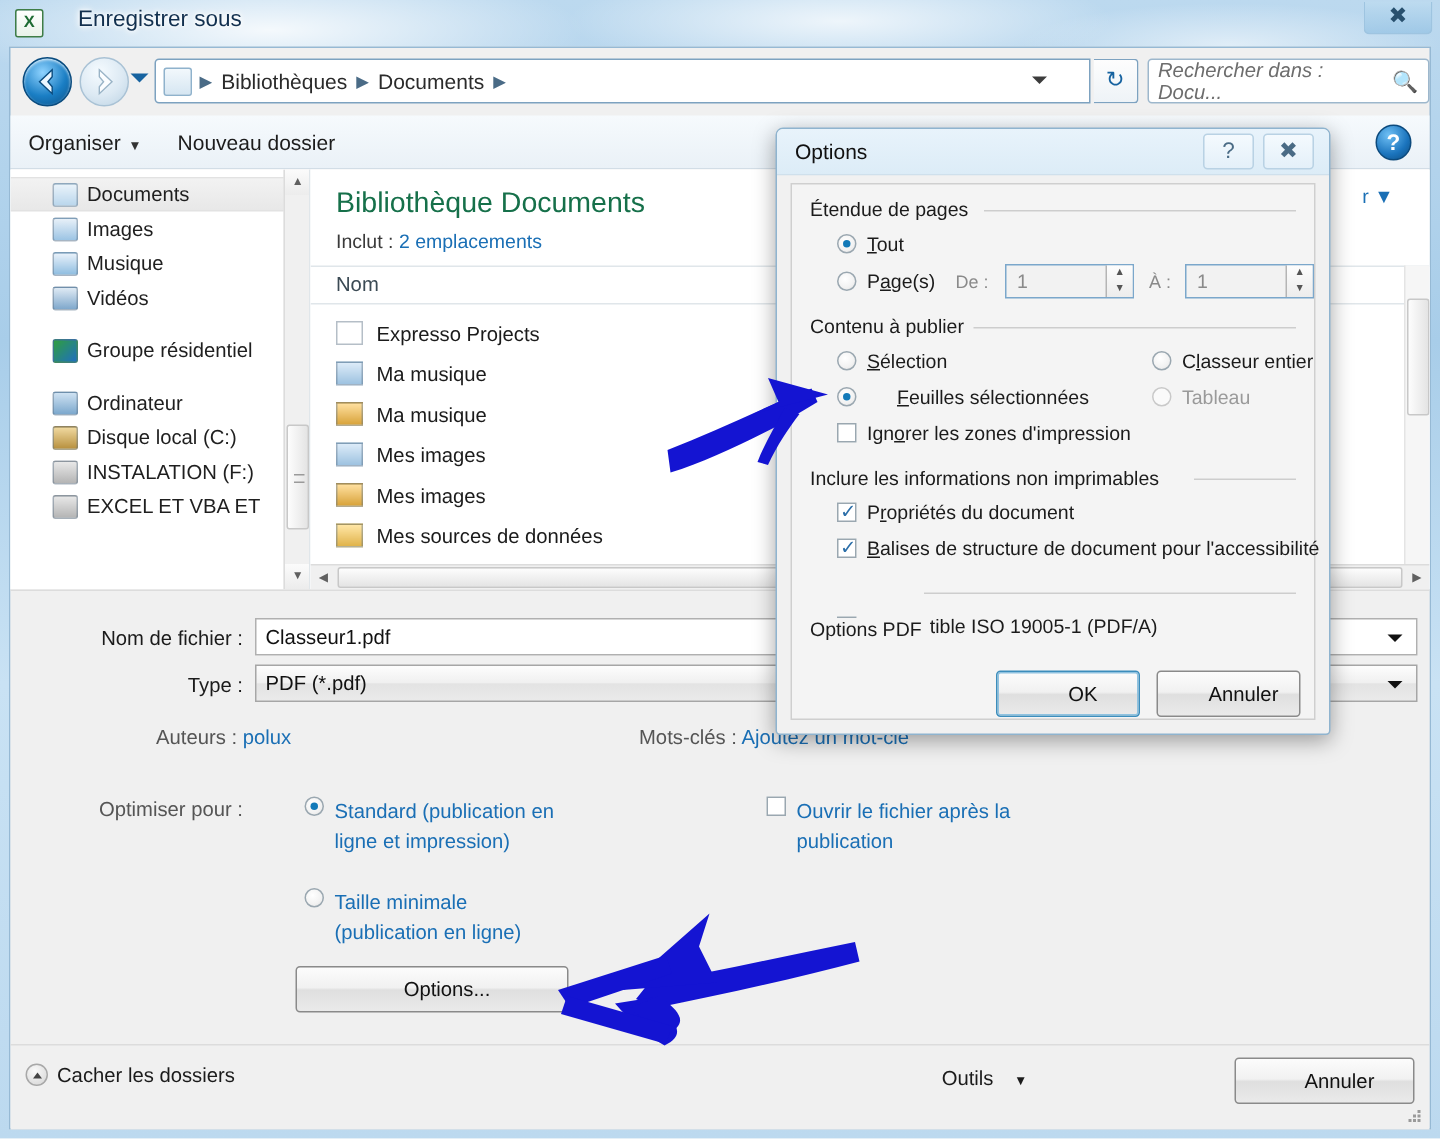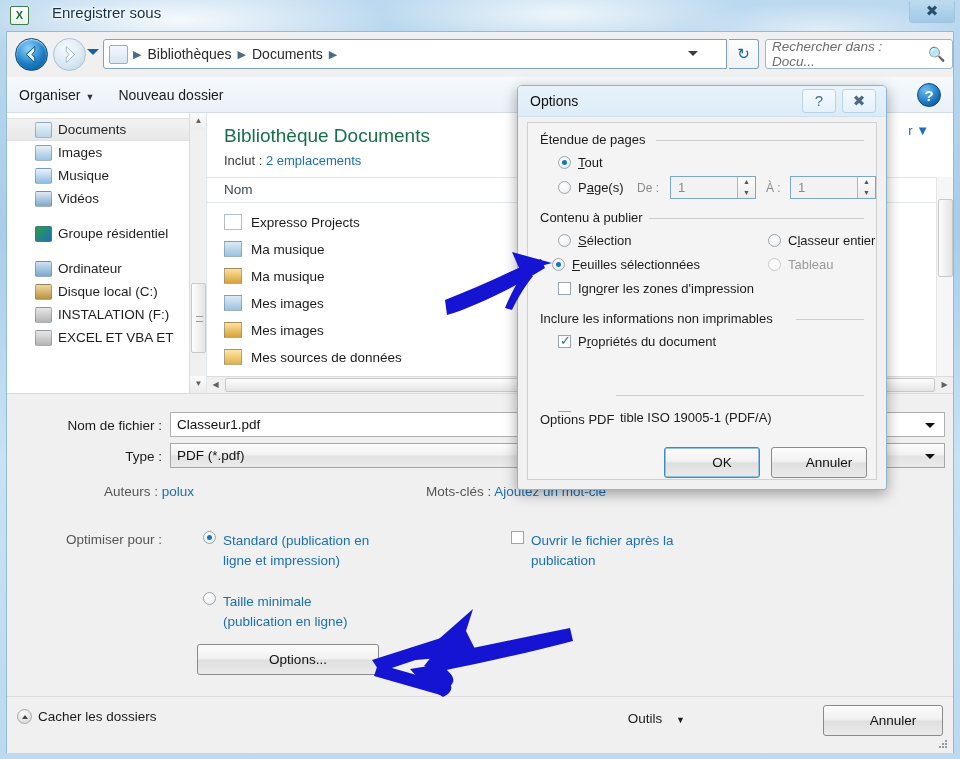--- a/index.html
+++ b/index.html
@@ -547,21 +547,21 @@
           </span>
       </div>
 
       <div class="grp-label" style="left:12px; top:87px;">Contenu à publier</div>
       <div class="grp-line" style="left:120px; top:95px; right:12px;"></div>
 
       <div class="dlg-row" style="left:30px; top:110px;">
         <span class="radio"></span>
         <span class="txt"><span class="u">S</span>élection</span>
       </div>
-      <div class="dlg-row" style="left:24px; top:134px;">
+      <div class="dlg-row" style="left:30px; top:134px;gap:20px;">
         <span class="radio on"></span>
         <span class="txt"><span class="u">F</span>euilles sélectionnées</span>
       </div>
       <div class="dlg-row" style="left:30px; top:158px;">
         <span class="ckbox"></span>
         <span class="txt">Ign<span class="u">o</span>rer les zones d'impression</span>
       </div>
       <div class="dlg-row" style="left:240px; top:110px;">
         <span class="radio"></span>
         <span class="txt">C<span class="u">l</span>asseur entier</span>
@@ -570,20 +570,24 @@
         <span class="radio dis"></span>
         <span class="txt">Tableau</span>
       </div>
 
       <div class="grp-label" style="left:12px; top:188px;">Inclure les informations non imprimables</div>
       <div class="grp-line" style="left:268px; top:196px; right:12px;"></div>
 
       <div class="dlg-row" style="left:30px; top:211px;">
         <span class="ckbox on"></span>
         <span class="txt">P<span class="u">r</span>opriétés du document</span>
+      </div>
+      <div class="dlg-row" style="left:30px; top:235px;">
+        <span class="ckbox on"></span>
+        <span class="txt"><span class="u">B</span>alises de structure de document pour l'accessibilité</span>
       </div>
 
       <div class="grp-label" style="left:12px; top:264px;margin-top:25px;">Options PDF</div>
       <div class="grp-line" style="left:88px; top:272px; right:12px;"></div>
 
       <div class="dlg-row" style="left:30px; top:287px;">
         <span class="ckbox"></span>
         <span class="txt">C<span class="u">o</span>mpatible ISO 19005-1 (PDF/A)</span>
       </div>
 

